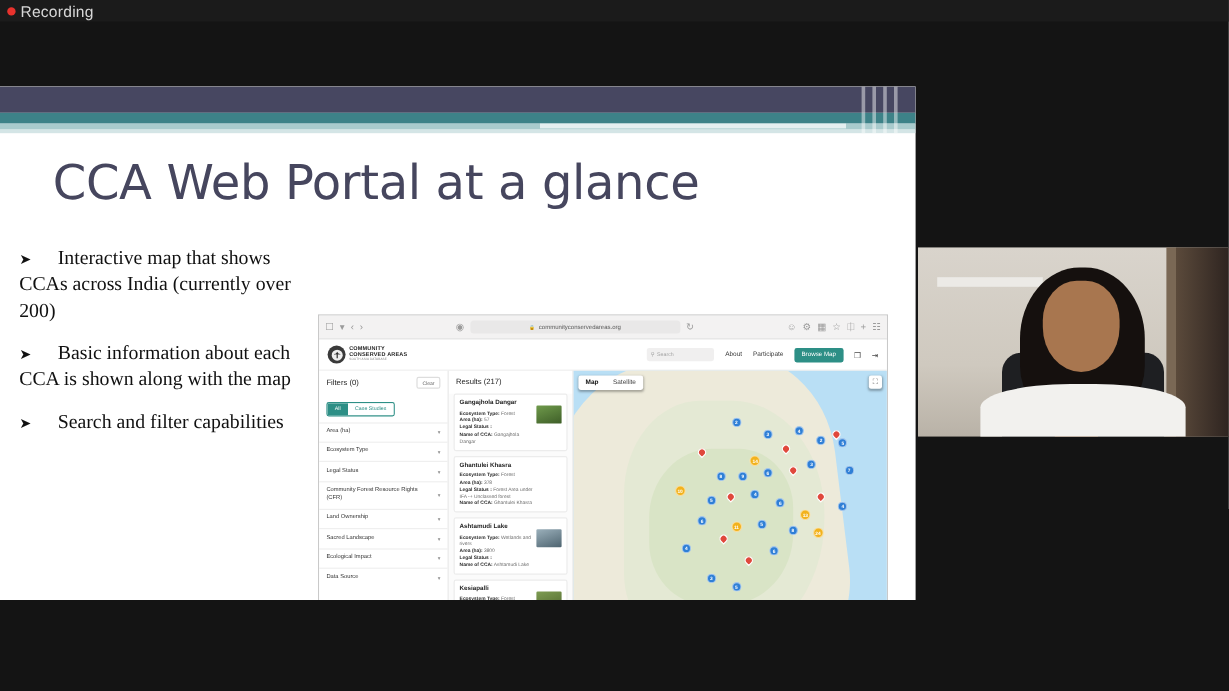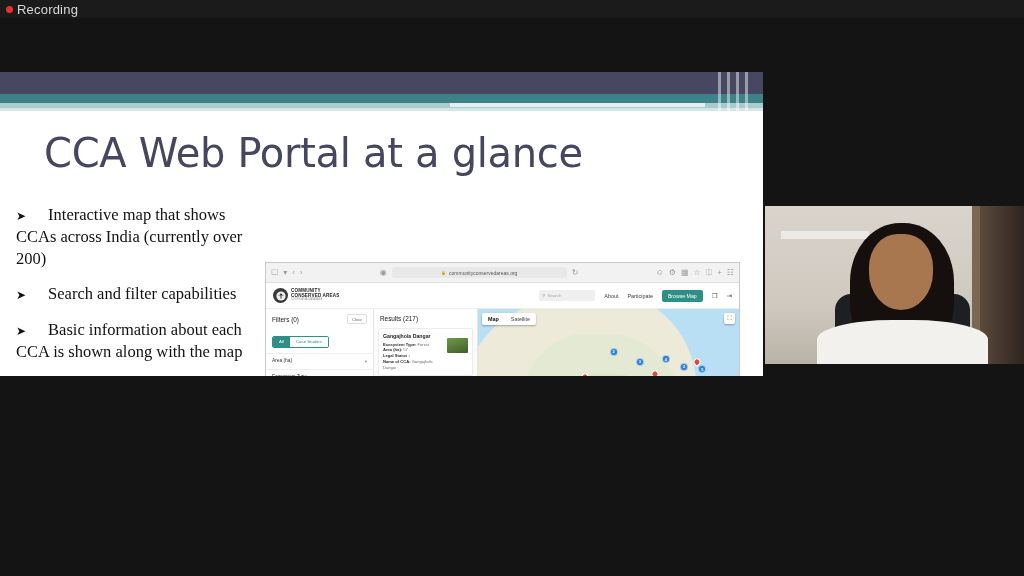--- a/index.html
+++ b/index.html
@@ -14,21 +14,21 @@
   #rec-bar {
     position: absolute; left: 0; top: 0; width: 1024px; height: 18px;
     background: #1b1b1b;
     display: flex; align-items: center; gap: 4px; padding-left: 6px;
   }
   #rec-dot { width: 7px; height: 7px; border-radius: 50%; background: #e8322d; }
   #rec-label { color: #d8d8d8; font-size: 13px; letter-spacing: .2px; }
 
   
   #share {
-    position: absolute; left: 0; top: 72px; width: 763px; height: 304px;
+    position: absolute; left: 0; top: 72px; width: 763px; height: 428px;
     background: #ffffff; overflow: hidden;
   }
   #banner-dark { position: absolute; left: 0; top: 0; width: 763px; height: 22px; background: #474761; }
   #banner-teal { position: absolute; left: 0; top: 22px; width: 763px; height: 9px; background: #3d8288; }
   #banner-pale { position: absolute; left: 0; top: 31px; width: 763px; height: 5px; background: #a9cbcd; }
   #banner-pale2 { position: absolute; left: 0; top: 36px; width: 763px; height: 3px; background: #d4e5e6; }
   .banner-stripe { position: absolute; top: 0; width: 3px; height: 39px; background: rgba(255,255,255,.45); }
   #banner-notch { position: absolute; left: 450px; top: 31px; width: 255px; height: 4px; background: #e4eff0; }
 
   #slide-title {
@@ -215,22 +215,22 @@
   <div id="banner-notch"></div>
   <div class="banner-stripe" style="left:718px"></div>
   <div class="banner-stripe" style="left:727px"></div>
   <div class="banner-stripe" style="left:736px"></div>
   <div class="banner-stripe" style="left:745px"></div>
 
   <div id="slide-title">CCA Web Portal at a glance</div>
 
   <div id="bullets">
     <div class="bullet"><span class="arrow">➤</span><span>Interactive map that shows CCAs across India (currently over 200)</span></div>
+    <div class="bullet"><span class="arrow">➤</span><span>Basic information about each CCA is shown along with the map</span></div>
     <div class="bullet"><span class="arrow">➤</span><span>Search and filter capabilities</span></div>
-    <div class="bullet"><span class="arrow">➤</span><span>Basic information about each CCA is shown along with the map</span></div>
   </div>
 
   <div id="browser">
 
     <div id="chrome-bar">
       <span class="chrome-ico">☐</span>
       <span class="chrome-ico">▾</span>
       <span class="chrome-ico">‹</span>
       <span class="chrome-ico">›</span>
       <div id="addr-wrap">

